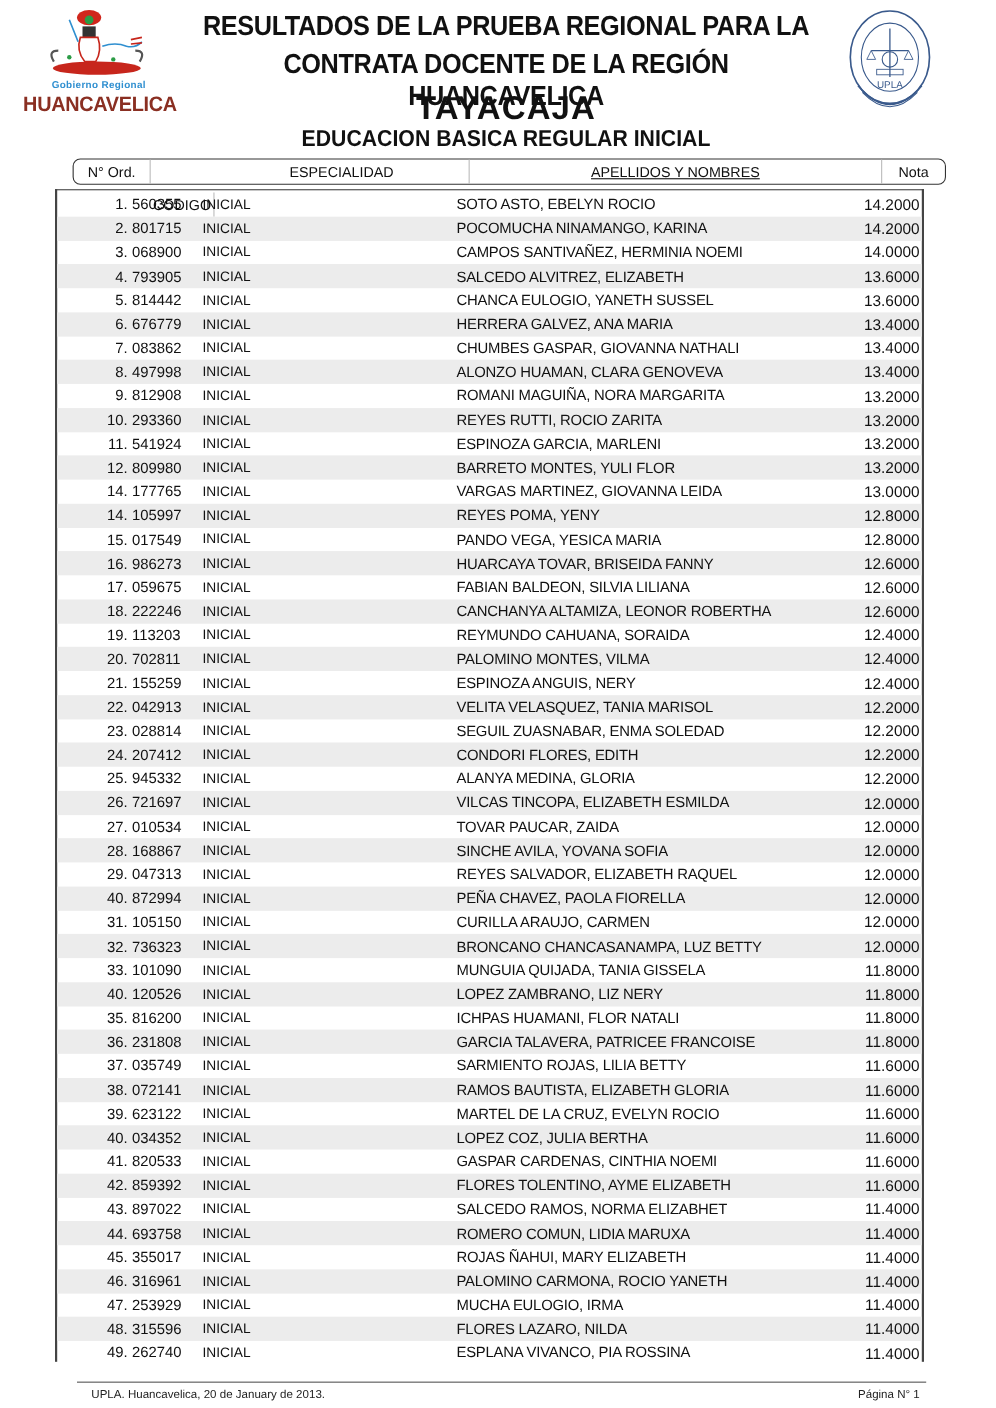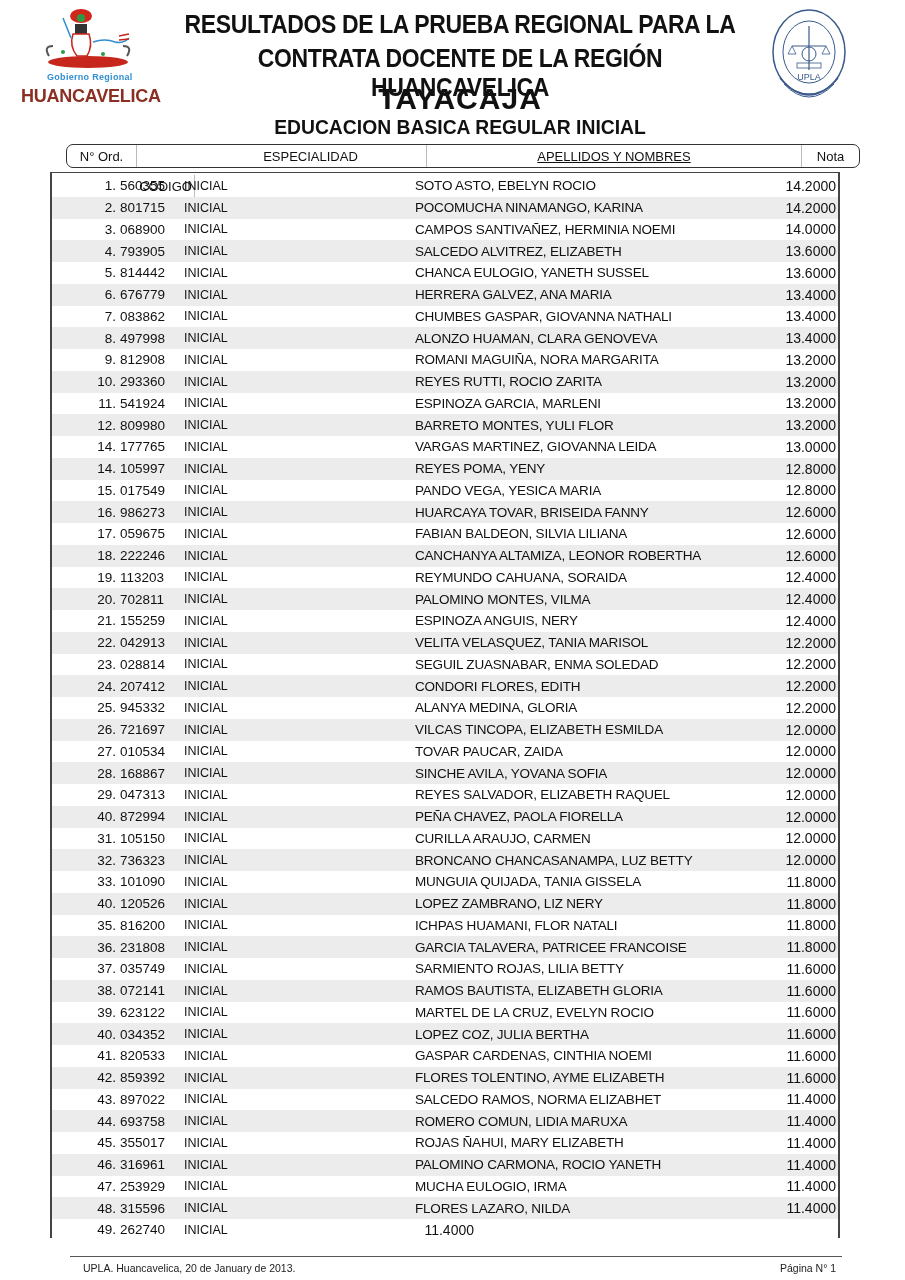--- a/index.html
+++ b/index.html
@@ -426,20 +426,21 @@
         <span class="ord">48.</span>
         <span class="cod">315596</span>
         <span class="esp">INICIAL</span>
         <span class="nom">FLORES LAZARO, NILDA</span>
         <span class="nota">11.4000</span>
       </div>
       <div class="row">
         <span class="ord">49.</span>
         <span class="cod">262740</span>
         <span class="esp">INICIAL</span>
+        <span class="nom">ESPLANA VIVANCO, PIA ROSSINA</span>
         <span class="nota">11.4000</span>
       </div>
     </div>
 </div>
 
 <div class="footer-line"></div>
 <div class="footer-left">UPLA. Huancavelica,  20 de January de 2013.</div>
 <div class="footer-right">Página N° 1</div>
 
 </body></html>

